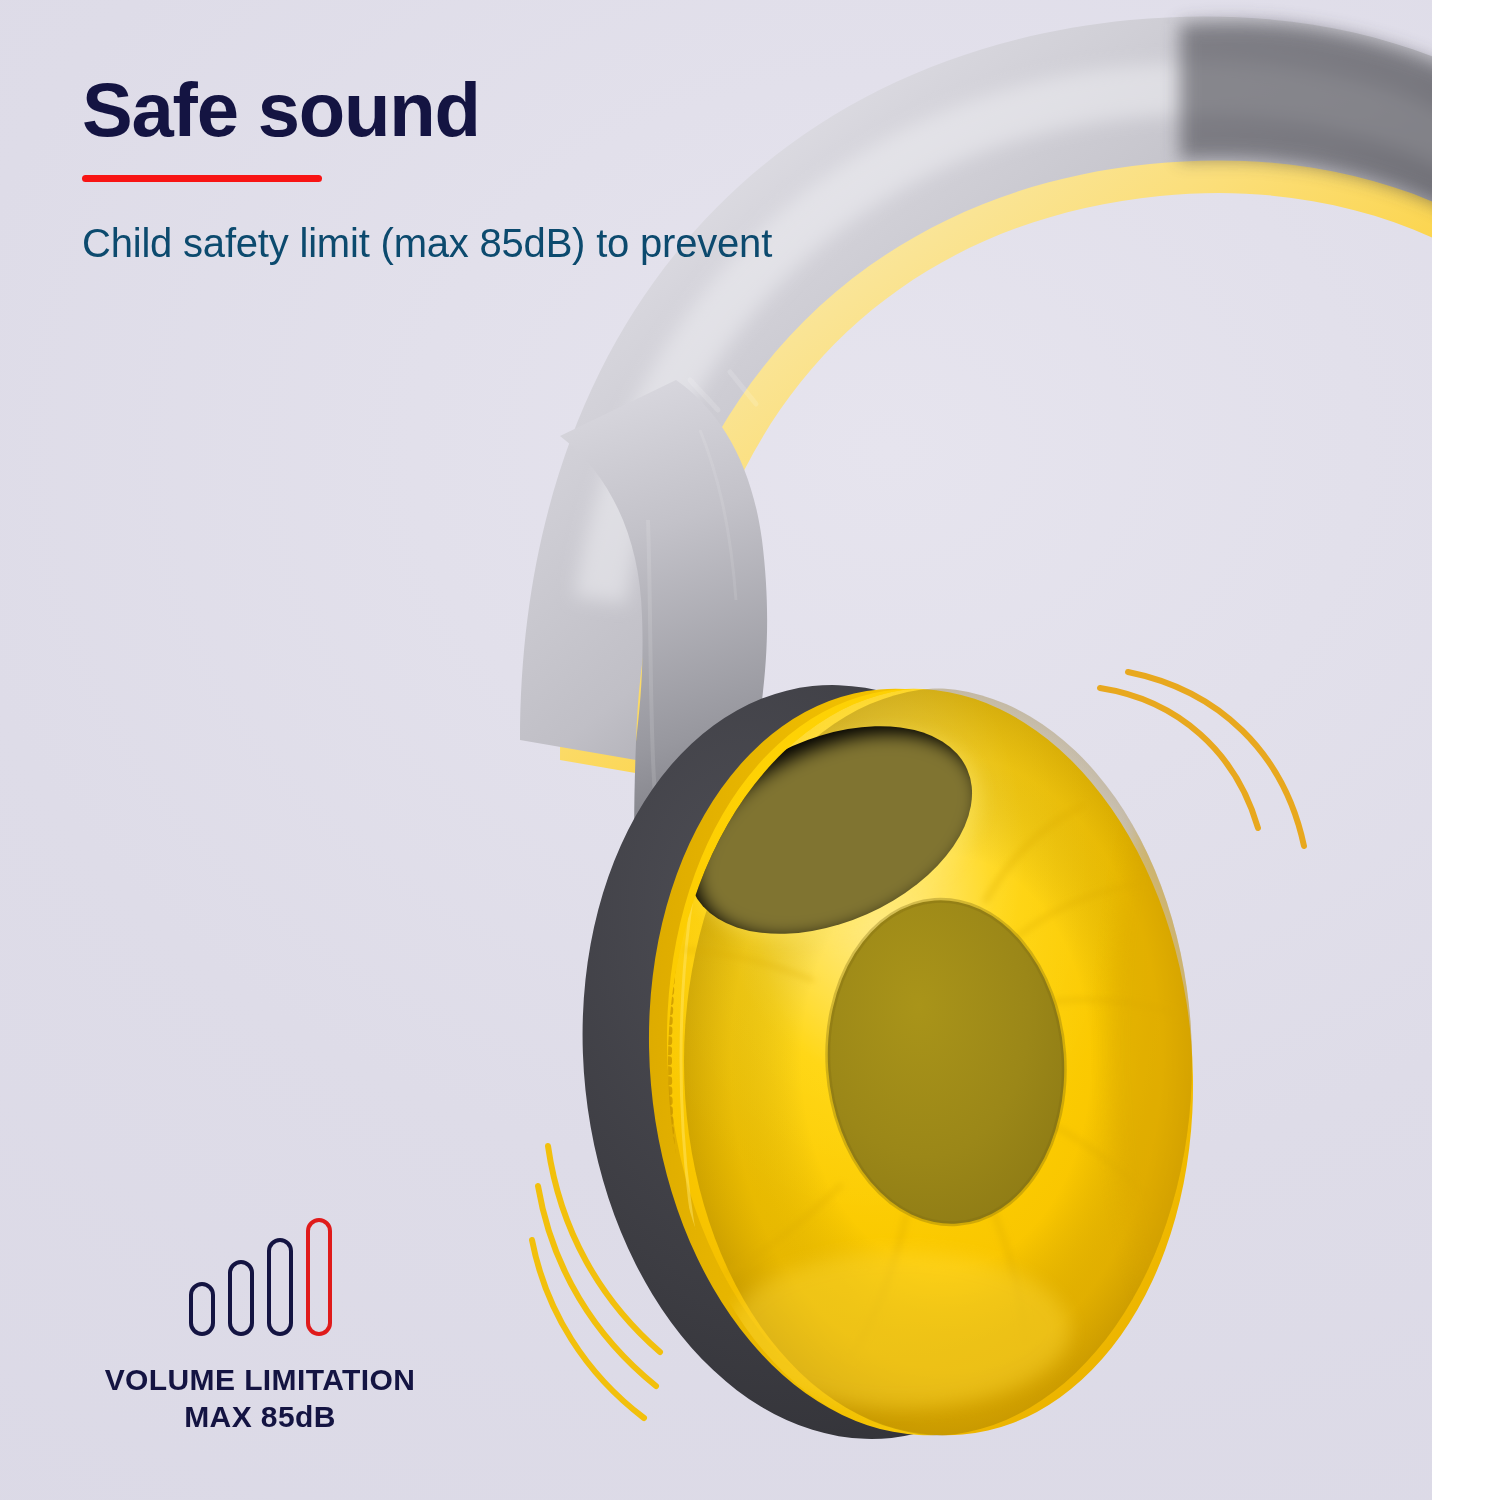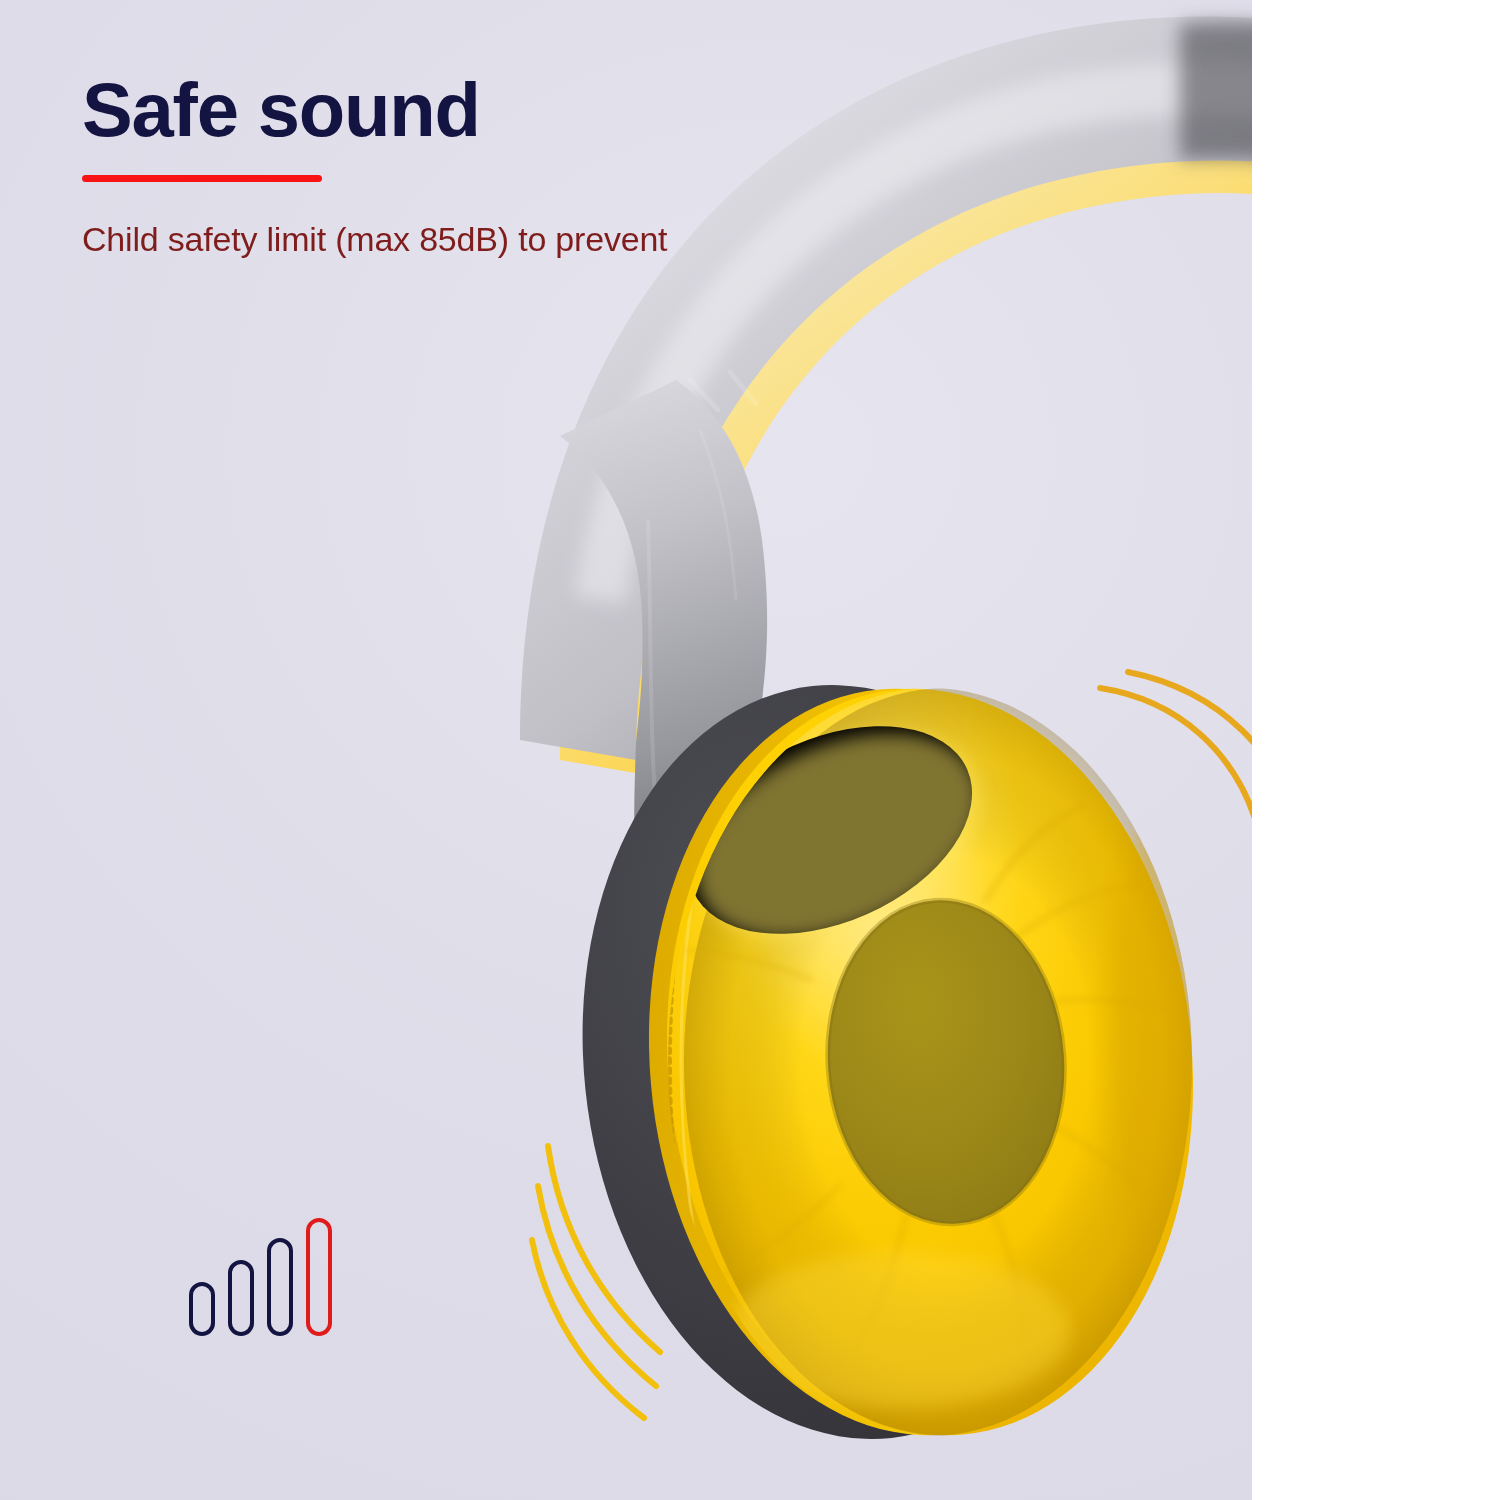--- a/index.html
+++ b/index.html
@@ -2,21 +2,21 @@
 <html><head>
 <meta charset="utf-8">
 <style>
   html, body {
     margin: 0;
     padding: 0;
     background: #ffffff;
   }
   #stage {
     position: relative;
-    width: 1252px;
+    width: 1432px;
     height: 1500px;
     overflow: hidden;
     background: #dedce8;
     font-family: "Liberation Sans", sans-serif;
     -webkit-font-smoothing: antialiased;
   }
 
   
   .bg {
     position: absolute;
@@ -51,25 +51,25 @@
   .rule {
     margin-top: 29px;
     width: 240px;
     height: 7px;
     border-radius: 4px;
     background: #f81414;
   }
   .subtitle {
     margin: 0;
     margin-top: 35px;
-    font-size: 34px;
+    font-size: 40px;
     line-height: 1.31;
     font-weight: 400;
     letter-spacing: -0.2px;
-    color: #7f1d1d;
+    color: #0c4a6e;
     max-width: 850px;
   }
 
   
   .badge {
     position: absolute;
     left: 82px;
     top: 1218px;
     width: 356px;
     text-align: center;
@@ -305,15 +305,19 @@
     </p>
   </div>
 
   <div class="badge">
     <div class="bars">
       <div class="bar b1" style="height: 54px; border-color: rgb(20, 20, 66);"></div>
       <div class="bar b2" style="height: 76px; border-color: rgb(20, 20, 66);"></div>
       <div class="bar b3" style="height: 98px; border-color: rgb(20, 20, 66);"></div>
       <div class="bar b4" style="height: 118px; border-color: rgb(224, 27, 27);"></div>
     </div>
+    <div class="badge-caption">
+      <span class="l1">VOLUME LIMITATION</span>
+      <span class="l2">MAX 85dB</span>
+    </div>
   </div>
 
 </div>
 
 </body></html>

